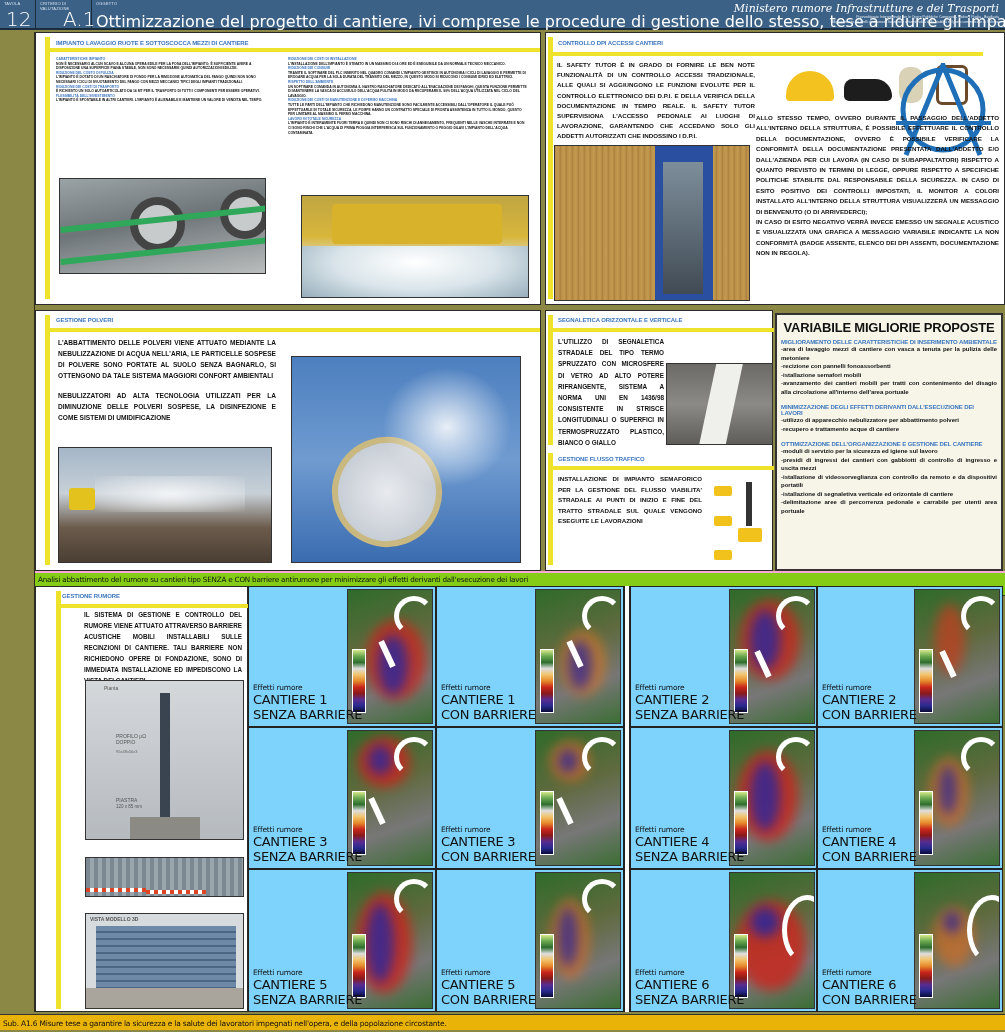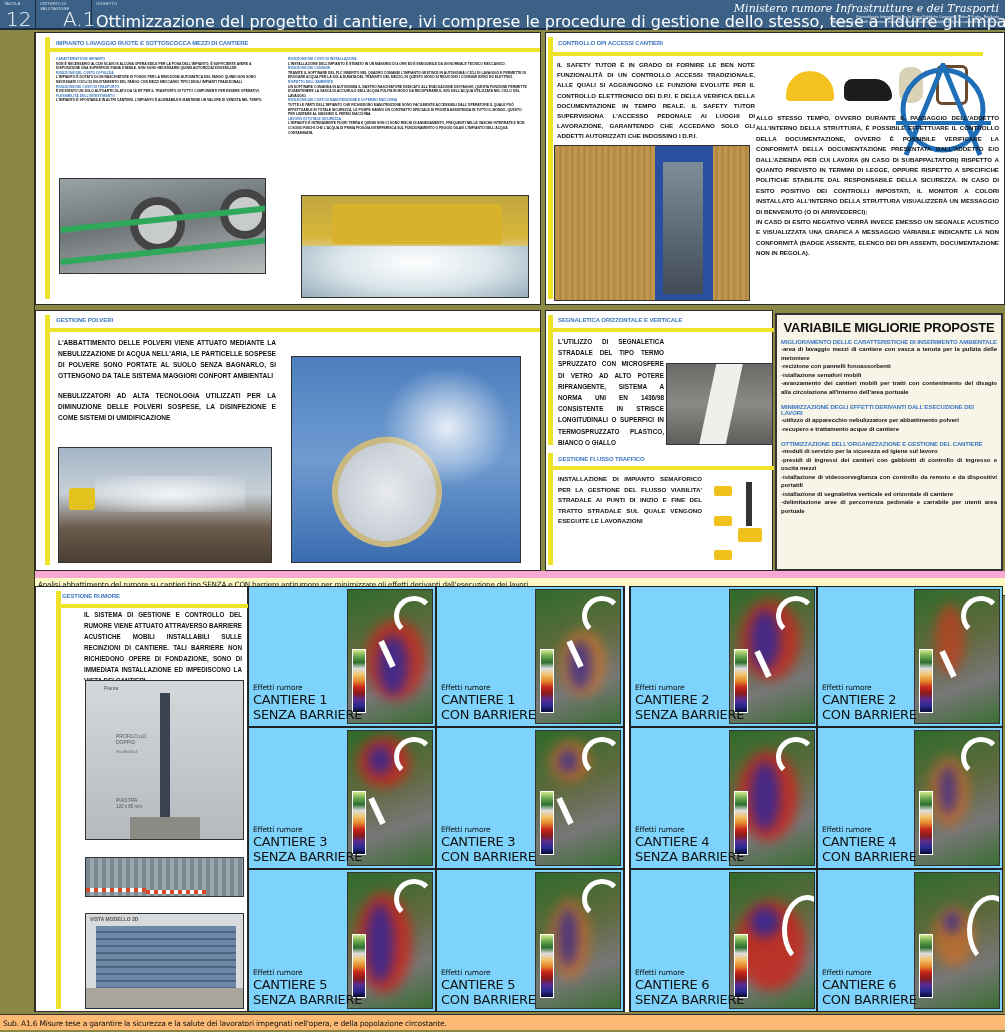--- a/index.html
+++ b/index.html
@@ -24,23 +24,23 @@
 .txt{position:absolute;font-weight:700;color:#111;font-family:"Liberation Sans",sans-serif;text-transform:uppercase}
 .tiny{font-size:3.4px;line-height:4.6px}
 .mid{font-size:7px;line-height:11px;text-align:justify}
 .photo{position:absolute;border:1px solid #333;overflow:hidden}
 
 .riep{position:absolute;left:775px;top:313px;width:228px;height:258px;background:#f6f5e8;border:2px solid #333}
 .riep h2{font-size:13px;text-align:center;color:#111;font-weight:700;margin-top:5px;letter-spacing:-.2px}
 .riep .g{padding:0 4px;margin-top:4px}
 .riep .gt{font-size:6px;font-weight:700;color:#3b76c0;text-transform:uppercase;letter-spacing:-.1px}
 .riep .it{font-size:6px;line-height:8.5px;color:#111;font-weight:700;text-align:justify}
-.band{position:absolute;left:35px;top:571px;width:970px;height:25px;background:#fef9c3;border-top:7px solid #f9a8d4;border-bottom:1px solid #333}
+.band{position:absolute;left:35px;top:571px;width:970px;height:25px;background:#84cc16;border-top:2px solid #f9a8d4;border-bottom:1px solid #333}
 .band span{font-size:7.2px;color:#111;position:absolute;left:3px;top:2px;font-family:"DejaVu Sans",sans-serif;white-space:nowrap;letter-spacing:-.2px}
-.foot{position:absolute;left:0;top:1014px;width:1005px;height:16px;background:#fdba74;border-top:1px solid #333}
+.foot{position:absolute;left:0;top:1014px;width:1005px;height:16px;background:#eab308;border-top:1px solid #333}
 .foot span{position:absolute;left:3px;top:4px;font-size:7.5px;color:#111;font-family:"DejaVu Sans",sans-serif;white-space:nowrap;letter-spacing:-.2px}
 
 .grid{position:absolute;left:248px;top:586px;width:755px;height:426px;background:#fff}
 .gcell{position:absolute;border:1px solid #222;background:#7dd3fc}
 .gcell .lab{position:absolute;left:4px;bottom:4px;color:#111;font-family:"DejaVu Sans",sans-serif}
 .gcell .lab .e{font-size:7.5px;letter-spacing:-.2px}
 .gcell .lab .c{font-size:13px;line-height:15px;letter-spacing:-.3px}
 .map{position:absolute;top:2px;bottom:2px;width:86px;border:1px solid #333;overflow:hidden;background:linear-gradient(160deg,#2f6b2a 0%,#5f6a3e 40%,#777 70%,#3c6e34 100%)}
 .map .heat{position:absolute;border-radius:50%;filter:blur(6px)}
 .map .legend{position:absolute;left:4px;bottom:10px;width:14px;height:64px;background:linear-gradient(#d4e88a,#6aa84f,#2e6e2e,#ddd,#f2c36b,#e58a2b,#c8261b,#8a1a1a,#5a2c8f,#2a2a8f,#0a0a3a);border:1px solid #fff}

